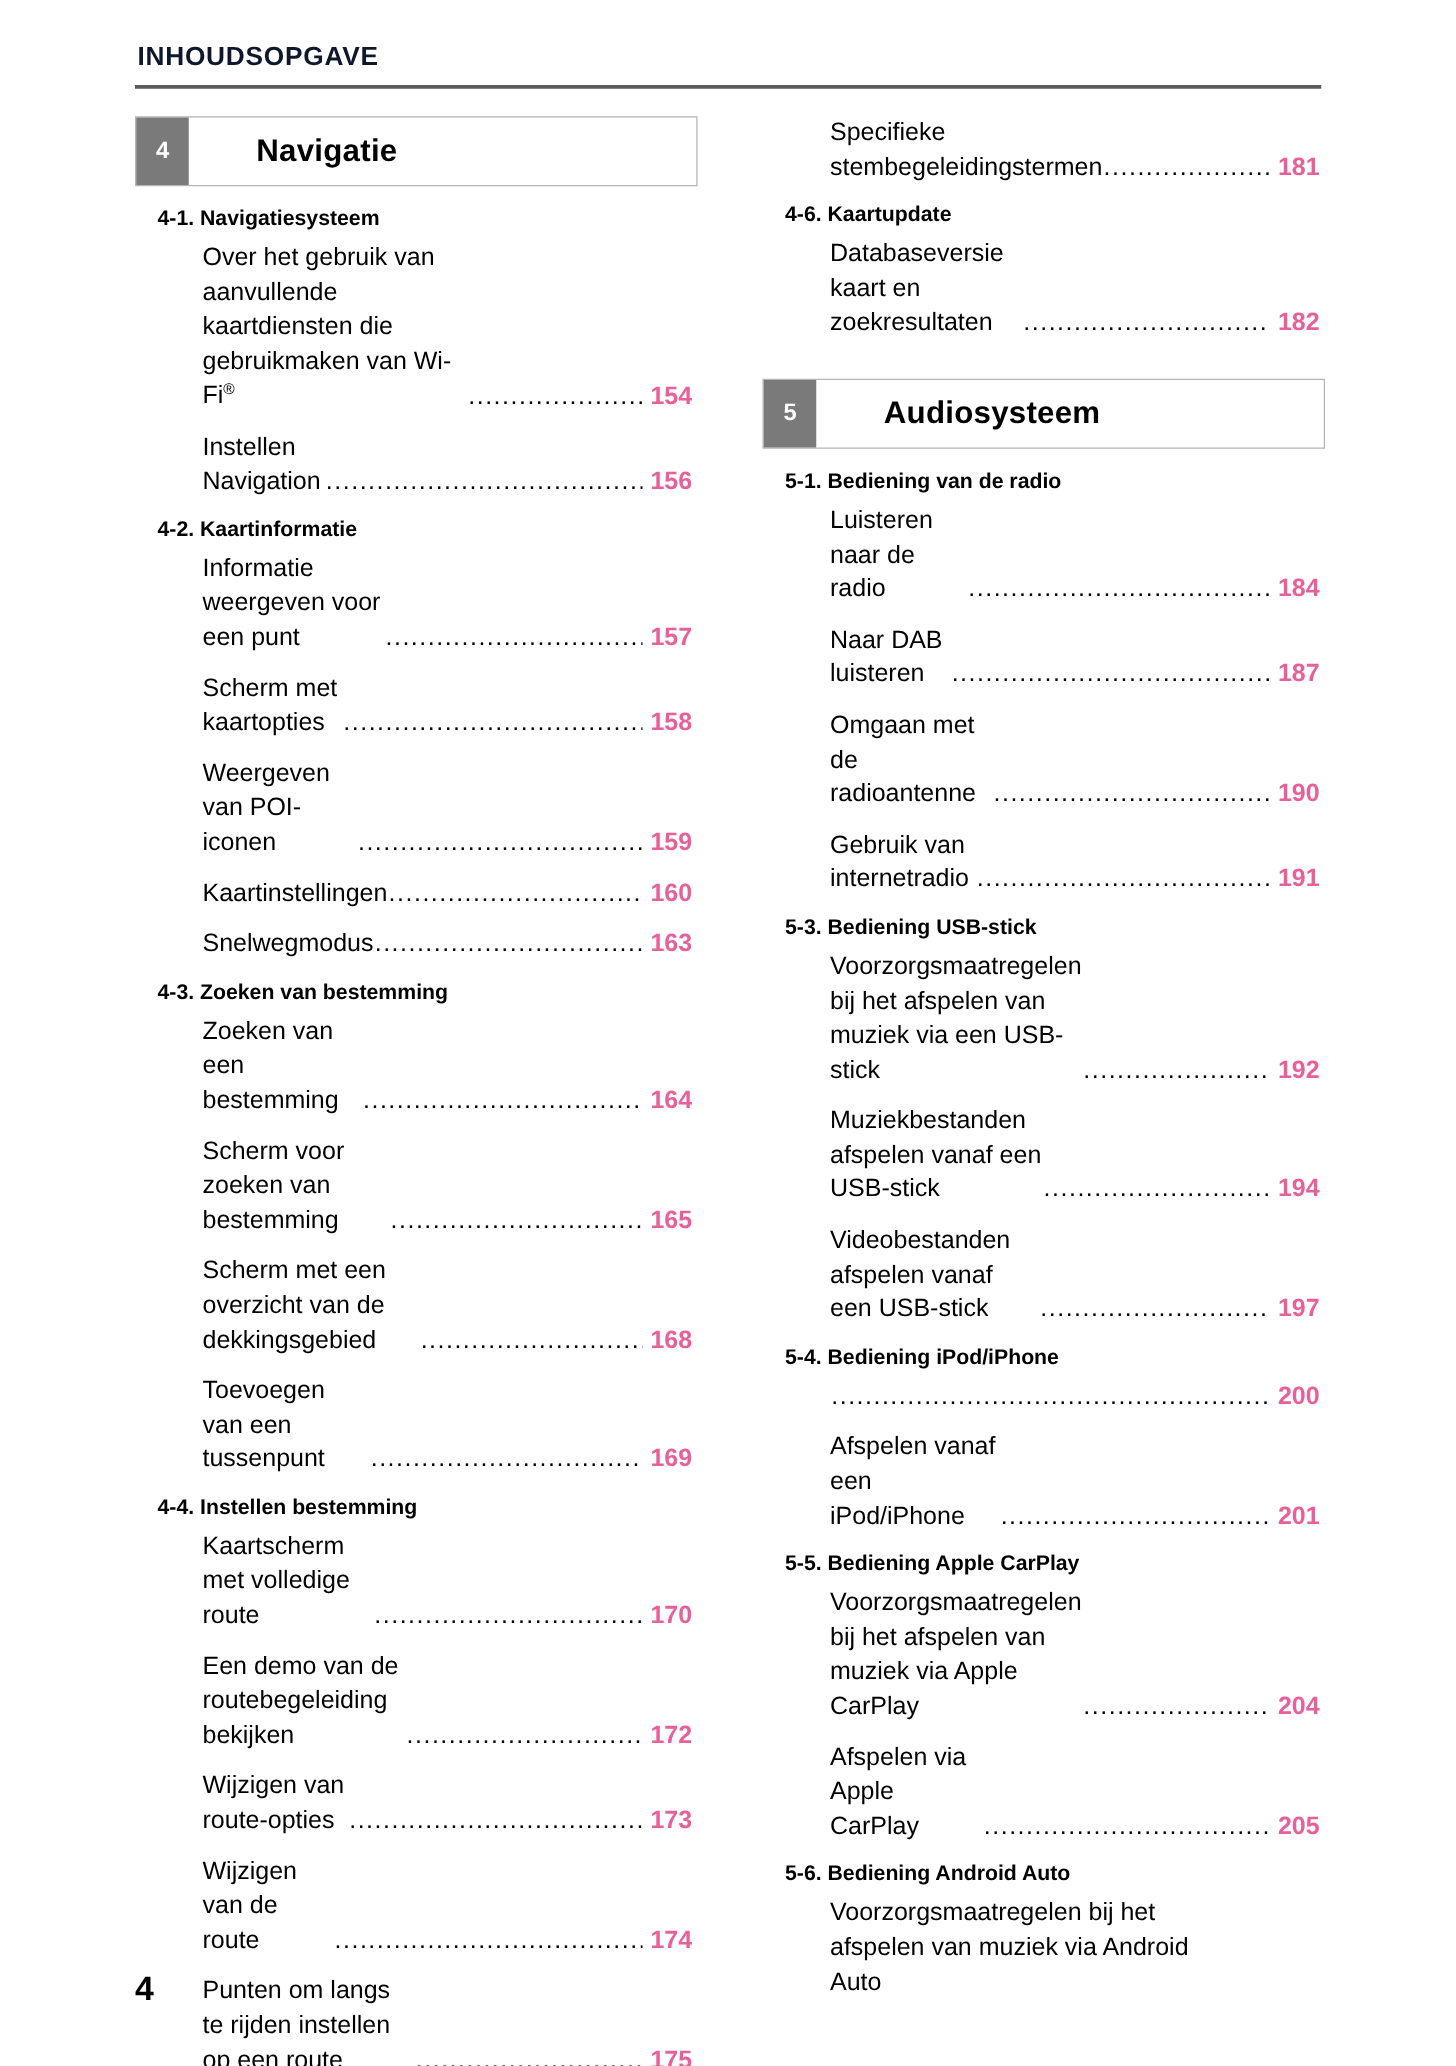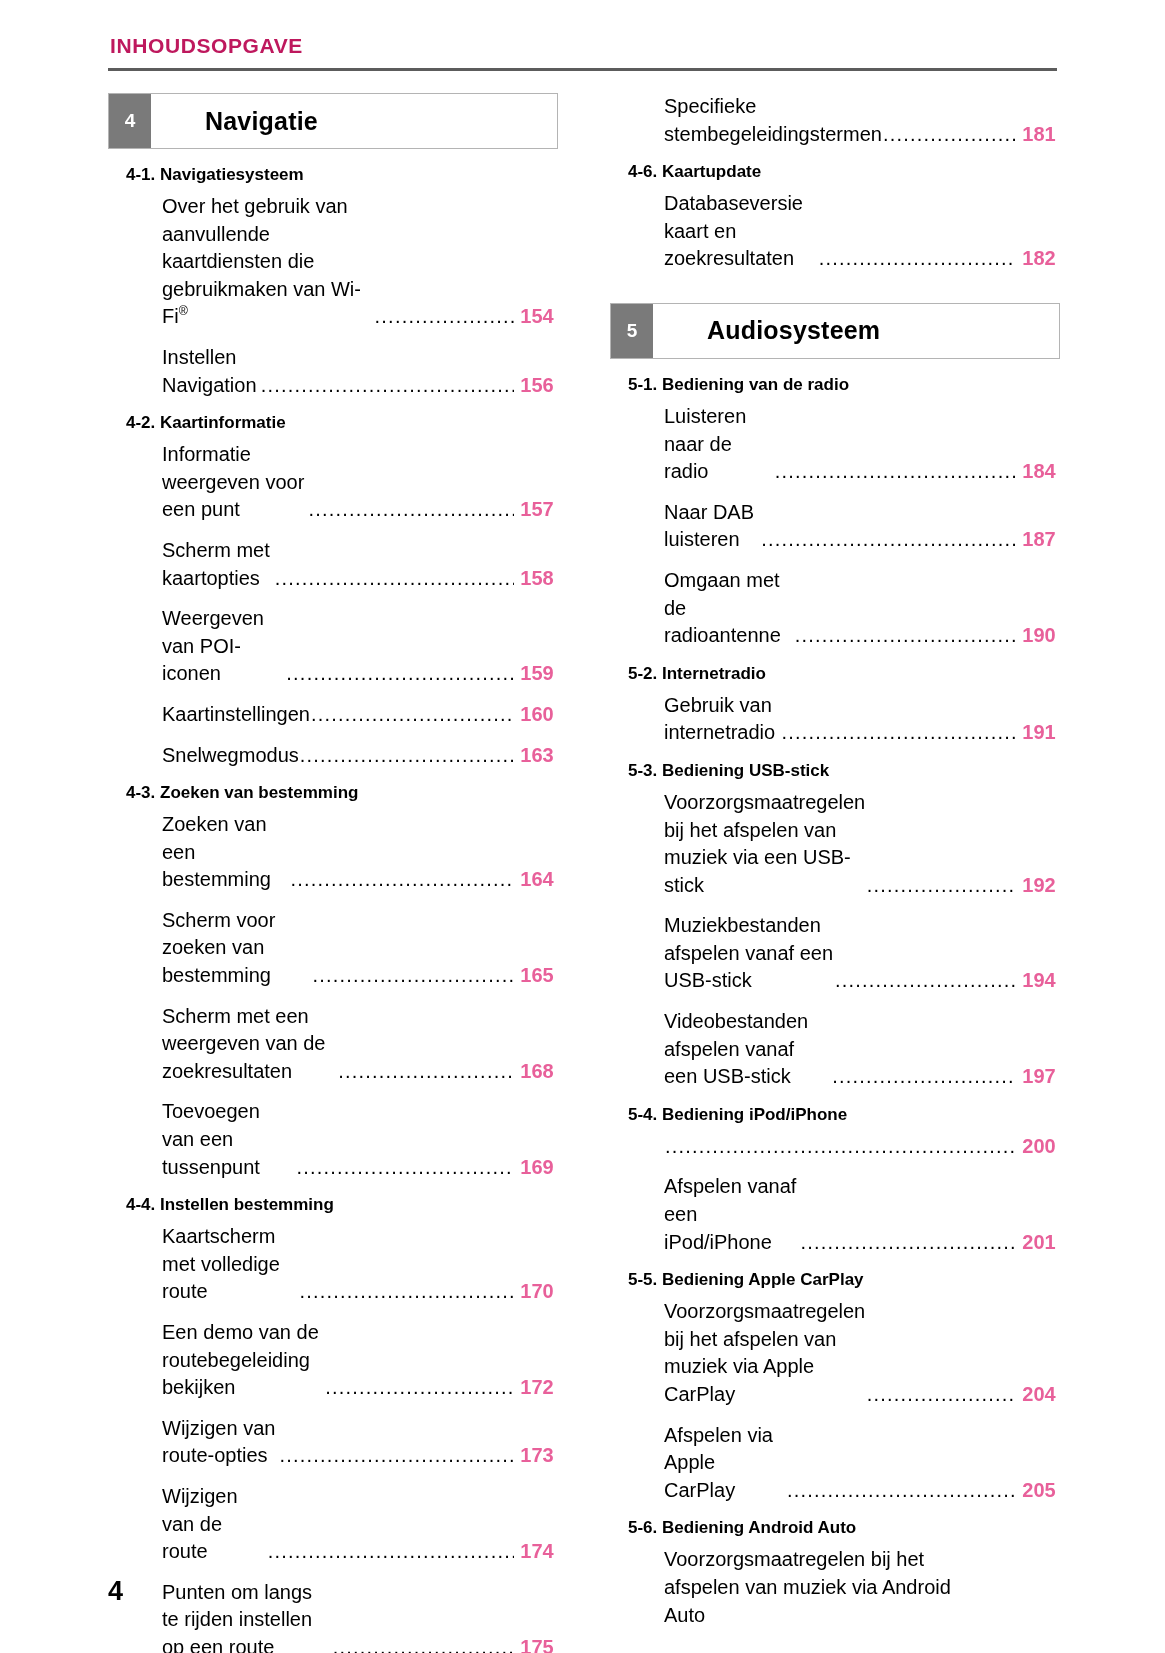--- a/index.html
+++ b/index.html
@@ -19,21 +19,21 @@
     left: 0; top: 0;
     width: 1165px;
     height: 1653px;
     box-sizing: border-box;
     padding: 34px 108px 0 108px;
   }
   .header-title {
     font-size: 21px;
     font-weight: bold;
     letter-spacing: 0.6px;
-    color: #be185d;
+    color: #0f172a;
     margin: 0 0 10px 2px;
   }
   .header-rule {
     border: none;
     border-top: 3px solid #5c5c5c;
     margin: 0 0 22px 0;
   }
   .columns {
     display: flex;
     gap: 52px;
@@ -184,21 +184,21 @@
           <span class="entry-text">Zoeken van een bestemming</span>
           <span class="entry-dots">...................................................................</span>
           <span class="entry-page">164</span>
         </div>
         <div class="entry">
           <span class="entry-text">Scherm voor zoeken van bestemming</span>
           <span class="entry-dots">...................................................................</span>
           <span class="entry-page">165</span>
         </div>
         <div class="entry">
-          <span class="entry-text">Scherm met een weergeven van de zoekresultaten</span>
+          <span class="entry-text">Scherm met een overzicht van de dekkingsgebied</span>
           <span class="entry-dots">...................................................................</span>
           <span class="entry-page">168</span>
         </div>
         <div class="entry">
           <span class="entry-text">Toevoegen van een tussenpunt</span>
           <span class="entry-dots">...................................................................</span>
           <span class="entry-page">169</span>
         </div>
         <div class="section">4-4. Instellen bestemming</div>
         <div class="entry">
@@ -253,21 +253,20 @@
         <div class="entry">
           <span class="entry-text">Naar DAB luisteren</span>
           <span class="entry-dots">...................................................................</span>
           <span class="entry-page">187</span>
         </div>
         <div class="entry">
           <span class="entry-text">Omgaan met de radioantenne</span>
           <span class="entry-dots">...................................................................</span>
           <span class="entry-page">190</span>
         </div>
-        <div class="section">5-2. Internetradio</div>
         <div class="entry">
           <span class="entry-text">Gebruik van internetradio</span>
           <span class="entry-dots">...................................................................</span>
           <span class="entry-page">191</span>
         </div>
         <div class="section">5-3. Bediening USB-stick</div>
         <div class="entry">
           <span class="entry-text">Voorzorgsmaatregelen bij het afspelen van muziek via een USB-stick</span>
           <span class="entry-dots">...................................................................</span>
           <span class="entry-page">192</span>

